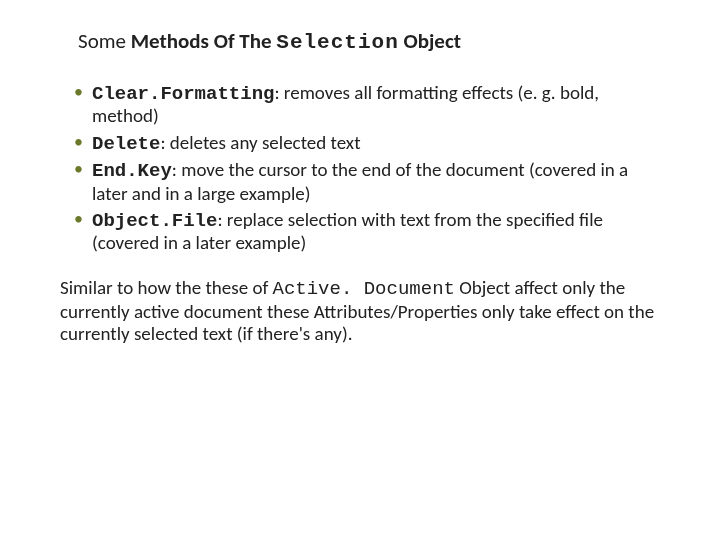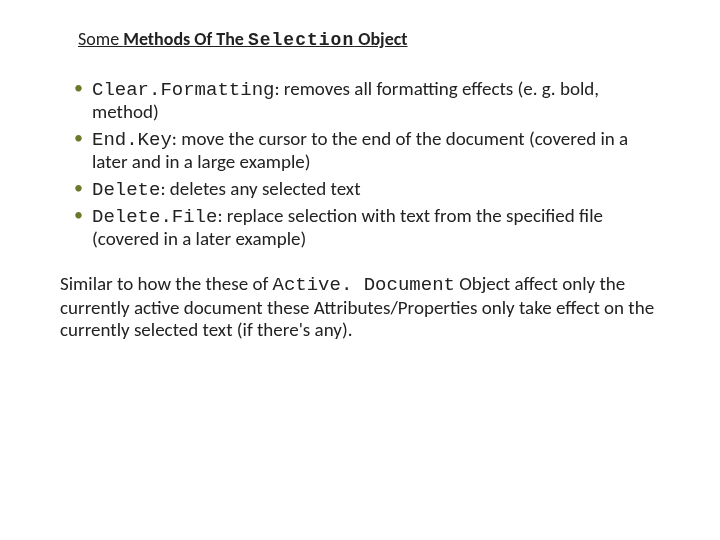--- a/index.html
+++ b/index.html
@@ -9,26 +9,25 @@
     height: 540px;
     background: #ffffff;
     font-family: Calibri, "Segoe UI", Arial, sans-serif;
     color: #222;
   }
   .slide {
     box-sizing: border-box;
     padding: 28px 50px 30px 60px;
   }
   .title {
-    font-size: 18px;
+    font-size: 21px;
     font-weight: 400;
     color: #222;
     margin: 0 0 28px 0;
     padding-left: 18px;
-    text-decoration: underline;
   }
   .title .bold { font-weight: 700; }
   .title .code-bold {
     font-family: Consolas, "Courier New", monospace;
     font-weight: 700;
     letter-spacing: 1px;
   }
   ul.methods {
     list-style: none;
     padding: 0 6px 0 10px;
@@ -45,21 +44,21 @@
   ul.methods li::before {
     content: "•";
     position: absolute;
     left: 4px;
     top: 0;
     color: #6a7a2a;
     font-size: 18px;
   }
   .method-name {
     font-family: Consolas, "Courier New", monospace;
-    font-weight: 400;
+    font-weight: 700;
     color: #222;
   }
   .footer {
     font-size: 19px;
     line-height: 1.2;
     padding: 0 6px 0 0;
     color: #222;
   }
   .inline-code {
     font-family: Consolas, "Courier New", monospace;
@@ -73,27 +72,27 @@
 
   <h1 class="title">
     <span>Some </span><span class="bold">Methods Of The </span><span class="code-bold">Selection</span><span class="bold"> Object</span>
   </h1>
 
   <ul class="methods">
     <li>
       <span class="method-name">Clear.Formatting</span><span>: removes all formatting effects (e. g. bold, method)</span>
     </li>
     <li>
+      <span class="method-name">Delete</span><span>: deletes any selected text</span>
+    </li>
+    <li>
       <span class="method-name">End.Key</span><span>: move the cursor to the end of the document (covered in a later and in a large example)</span>
     </li>
     <li>
-      <span class="method-name">Delete</span><span>: deletes any selected text</span>
-    </li>
-    <li>
-      <span class="method-name">Delete.File</span><span>: replace selection with text from the specified file (covered in a later example)</span>
+      <span class="method-name">Object.File</span><span>: replace selection with text from the specified file (covered in a later example)</span>
     </li>
   </ul>
 
   <div class="footer">
     <span>Similar to how the these of </span><span class="inline-code">Active. Document</span><span> Object affect only the currently active document these Attributes/Properties only take effect on the currently selected text (if there's any).</span>
   </div>
 
 </div>
 
 </body></html>

